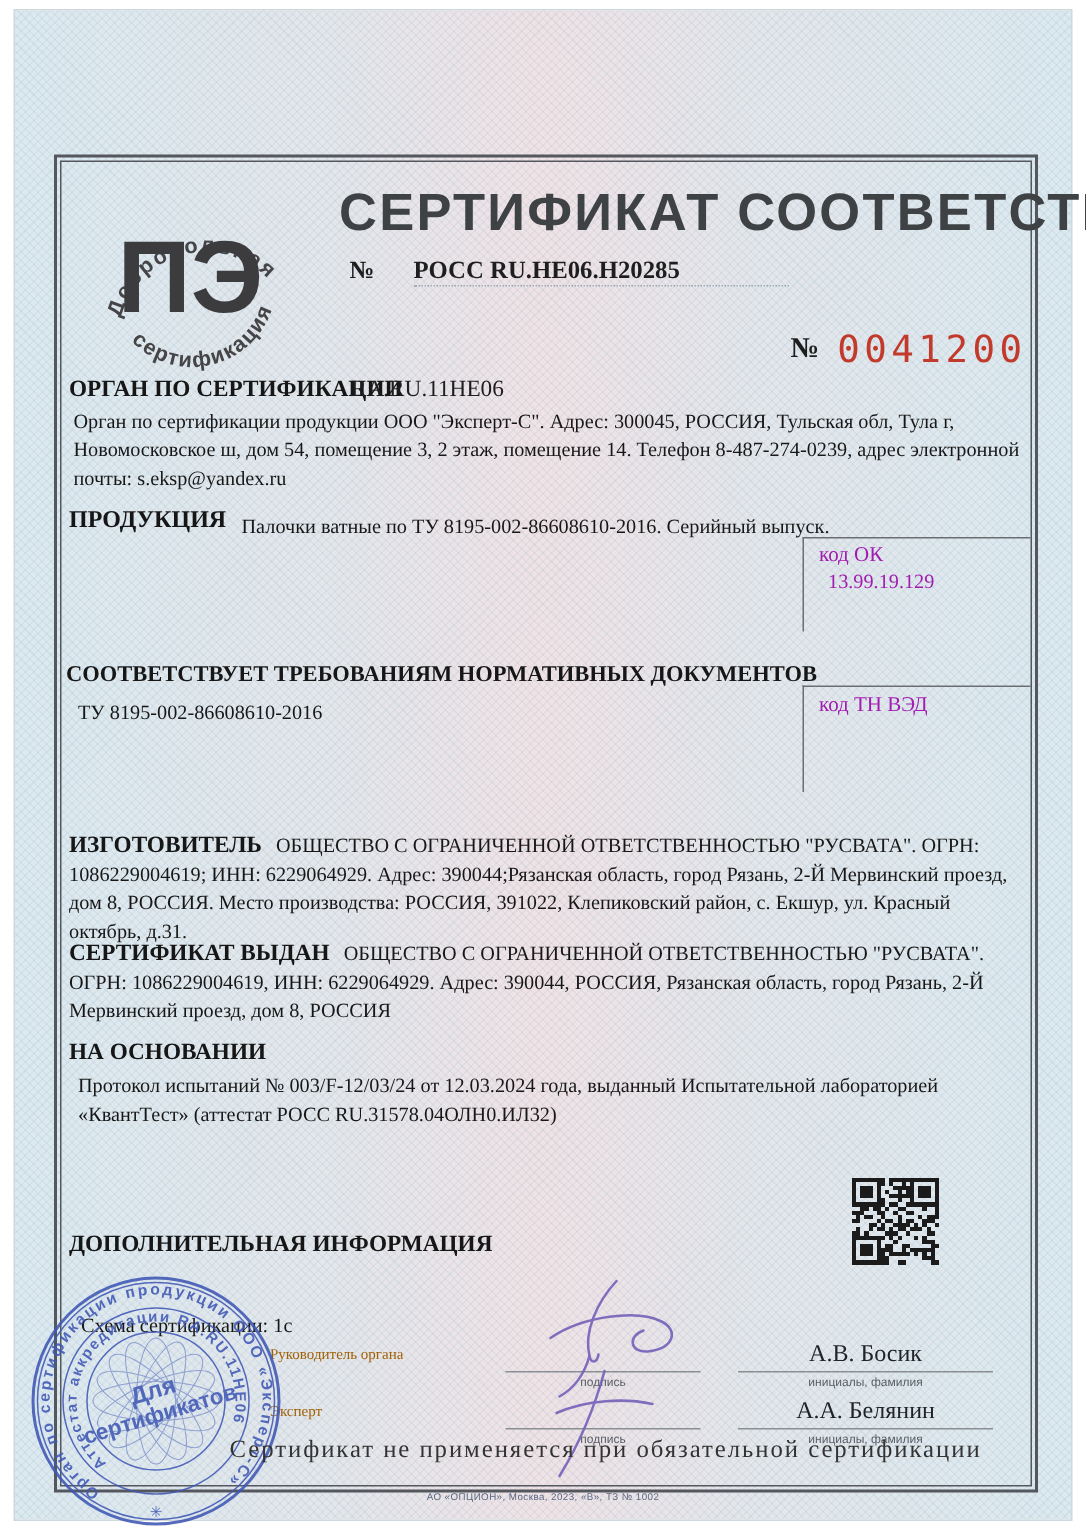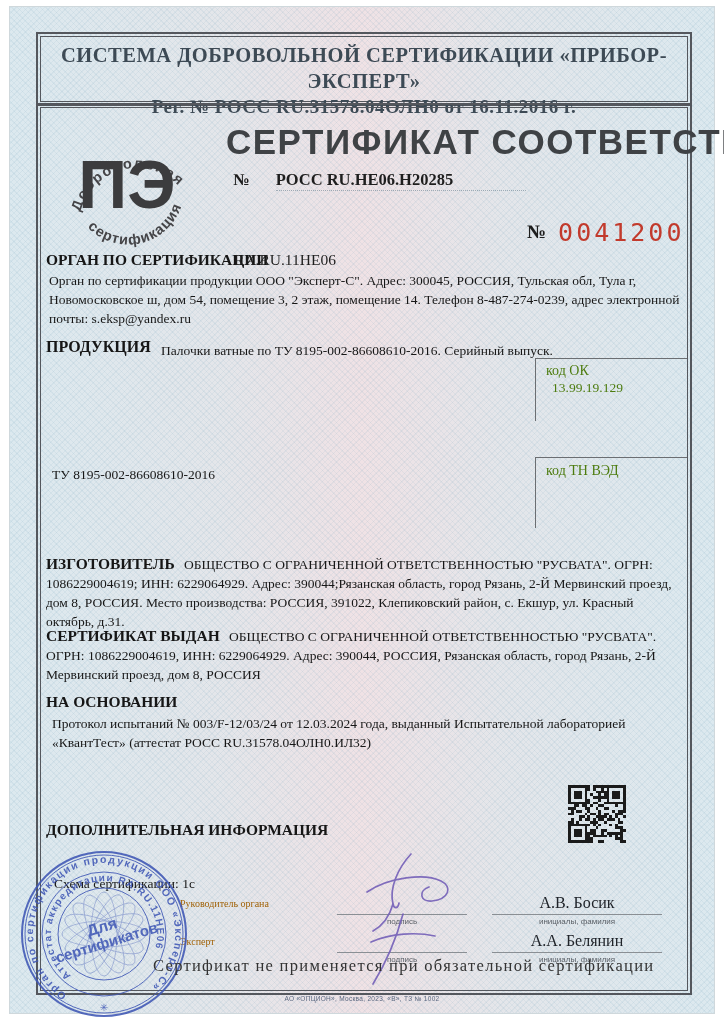--- a/index.html
+++ b/index.html
@@ -21,43 +21,37 @@
   .abs{position:absolute;}
   .title{left:185px;top:14px;width:480px;text-align:center;
          font-family:"Liberation Sans",sans-serif;font-size:35px;font-weight:bold;
          color:#3f4245;letter-spacing:1.5px;white-space:nowrap;}
   .lbl{font-weight:bold;font-size:15.5px;color:#161616;}
   .body-txt{font-size:13.5px;line-height:19px;color:#171717;}
   .uline{display:inline-block;border-bottom:1px dotted rgba(100,125,140,.55);}
   .serial-no{font-family:"DejaVu Sans Mono","Liberation Mono",monospace;
              font-size:25px;color:#c23a2c;letter-spacing:3px;}
   .code-box{position:absolute;border-top:1px solid #6b6e72;border-left:1px solid #6b6e72;
-            font-size:14px;color:#4d7c0f;}
+            font-size:14px;color:#a21caf;}
   .sig-line{position:absolute;border-bottom:1px solid #8a8f94;}
   .sig-cap{position:absolute;text-align:center;font-family:"Liberation Sans",sans-serif;
            font-size:8px;color:#5a5f66;}
   .sig-name{position:absolute;text-align:center;font-size:16px;color:#20242a;}
   .sig-role{position:absolute;font-weight:normal;font-size:10px;color:#a16207;}
   .footer-note{position:absolute;left:112px;top:848px;font-size:16.5px;letter-spacing:1.3px;color:#333;}
   .print-info{position:absolute;left:0;top:995px;width:724px;text-align:center;
               font-family:"Liberation Sans",sans-serif;font-size:6.5px;color:#5b6880;letter-spacing:.3px;}
   svg text{font-family:"Liberation Sans",sans-serif;}
 </style>
 </head>
 <body>
 
 <div class="page">
   <div class="bg"></div>
 
-  <div class="dbox header-box">
-    <div class="inner">
-      <div class="h1">СИСТЕМА ДОБРОВОЛЬНОЙ СЕРТИФИКАЦИИ «ПРИБОР-ЭКСПЕРТ»</div>
-      <div class="h2">Рег. № РОСС RU.31578.04ОЛН0 от 16.11.2016 г.</div>
-    </div>
-  </div>
 
   <div class="dbox main-box">
     <div class="inner">
 
       <svg class="abs" style="left:16px;top:2px;" width="140" height="142" viewBox="0 0 140 142">
         <g transform="rotate(-13 70 74)" fill="#454548">
           <path id="arcTop" d="M 16 96 A 58 58 0 0 1 124 96" fill="none"></path>
           <path id="arcBot" d="M 20 104 A 56 56 0 0 0 120 104" fill="none"></path>
           <text font-size="14.5" font-weight="bold" letter-spacing="1.5">
             <textPath href="#arcTop" startOffset="4%">Добровольная</textPath>
@@ -87,20 +81,21 @@
       <div class="abs body-txt" style="left:8px;top:163px;width:632px;">Орган по сертификации продукции ООО "Эксперт-С". Адрес: 300045, РОССИЯ, Тульская обл, Тула г, Новомосковское ш, дом 54, помещение 3, 2 этаж, помещение 14. Телефон 8-487-274-0239, адрес электронной почты: s.eksp@yandex.ru</div>
 
       <span class="abs lbl" style="left:5px;top:230px;font-size:16px;">ПРОДУКЦИЯ</span>
       <span class="abs body-txt" style="left:120px;top:233px;width:400px;">Палочки ватные по ТУ 8195-002-86608610-2016. Серийный выпуск.</span>
 
       <div class="code-box" style="left:494px;top:250px;right:0;height:62px;">
         <div style="padding:4px 0 0 10px;">код ОК</div>
         <div style="padding:1px 0 0 16px;font-size:13.5px;">13.99.19.129</div>
       </div>
 
+      <div class="abs lbl" style="left:3px;top:334px;font-size:15px;">СООТВЕТСТВУЕТ ТРЕБОВАНИЯМ НОРМАТИВНЫХ ДОКУМЕНТОВ</div>
       <div class="abs body-txt" style="left:11px;top:357px;">ТУ 8195-002-86608610-2016</div>
 
       <div class="code-box" style="left:494px;top:349px;right:0;height:70px;">
         <div style="padding:5px 0 0 10px;">код ТН ВЭД</div>
         <div style="padding:1px 0 0 16px;font-size:13.5px;"></div>
       </div>
 
       <div class="abs body-txt" style="left:5px;top:446px;width:634px;">
         <span class="lbl">ИЗГОТОВИТЕЛЬ</span>
         <span style="margin-left:6px;">ОБЩЕСТВО С ОГРАНИЧЕННОЙ ОТВЕТСТВЕННОСТЬЮ "РУСВАТА". ОГРН: 1086229004619; ИНН: 6229064929. Адрес: 390044;Рязанская область, город Рязань, 2-Й Мервинский проезд, дом 8, РОССИЯ. Место производства: РОССИЯ, 391022, Клепиковский район, с. Екшур, ул. Красный октябрь, д.31.</span>

